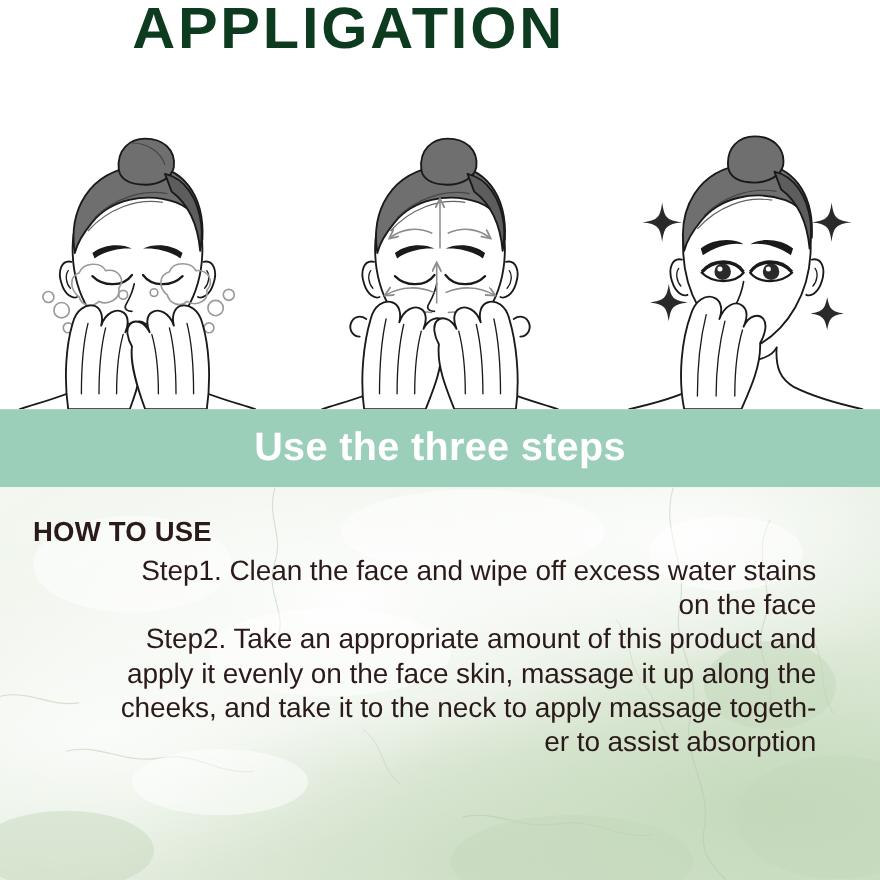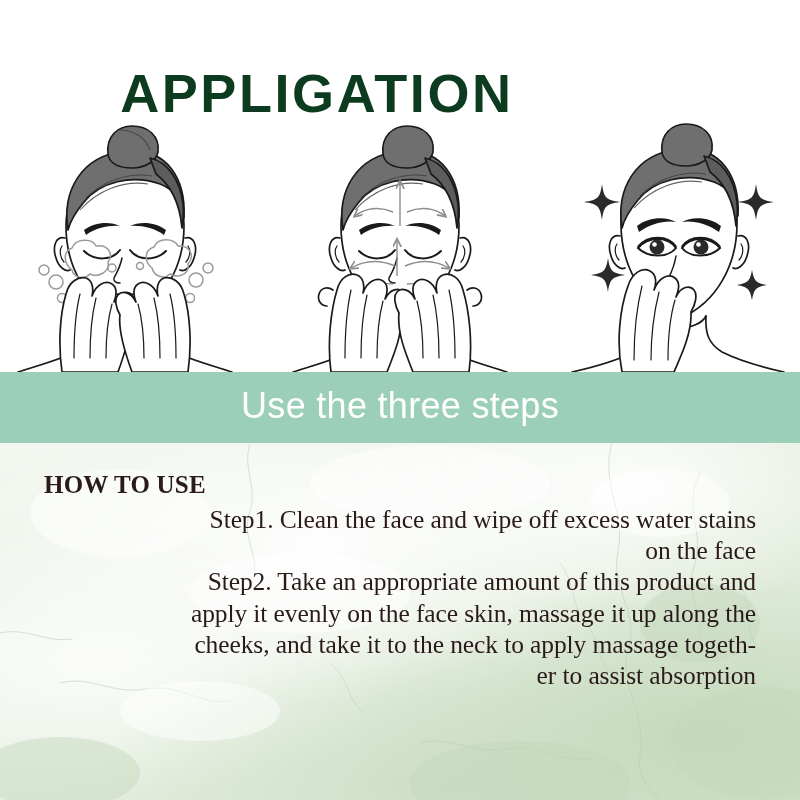--- a/index.html
+++ b/index.html
@@ -19,21 +19,21 @@
   }
 
   
   .title-area {
     position: absolute;
     left: 0;
     top: 0;
     width: 634px;
     height: 120px;
     display: flex;
-    align-items: flex-end;
+    align-items: flex-start;
     justify-content: center;
   }
   .title-text {
     font-family: "Liberation Sans", sans-serif;
     font-size: 53px;
     font-weight: bold;
     letter-spacing: 2.5px;
     color: #0d3b1f;
     line-height: 1;
     transform: scaleX(1.02);
@@ -70,21 +70,21 @@
     width: 800px;
     height: 71px;
     background: #9ccfba;
     display: flex;
     align-items: center;
     justify-content: center;
   }
   .banner-text {
     color: #ffffff;
     font-size: 36px;
-    font-weight: normal;
+    font-weight: bold;
     letter-spacing: 0.3px;
     font-family: "Liberation Sans", sans-serif;
     line-height: 1;
     padding-bottom: 3px;
   }
 
   
   .body-area {
     position: absolute;
     left: 0;
@@ -95,24 +95,23 @@
     background: #eef3ea;
   }
   .marble-bg {
     position: absolute;
     inset: 0;
     width: 100%;
     height: 100%;
   }
   .body-content {
     position: absolute;
-    left: 44px;
+    left: 30px;
     top: 28px;
     width: 712px;
-    font-family: Liberation Serif, serif;
   }
   .how-to-use {
     font-size: 25px;
     font-weight: bold;
     color: #2b1a1a;
     letter-spacing: 0.2px;
     margin: 0 0 5px 0;
     line-height: 1.1;
   }
   .step-line {

